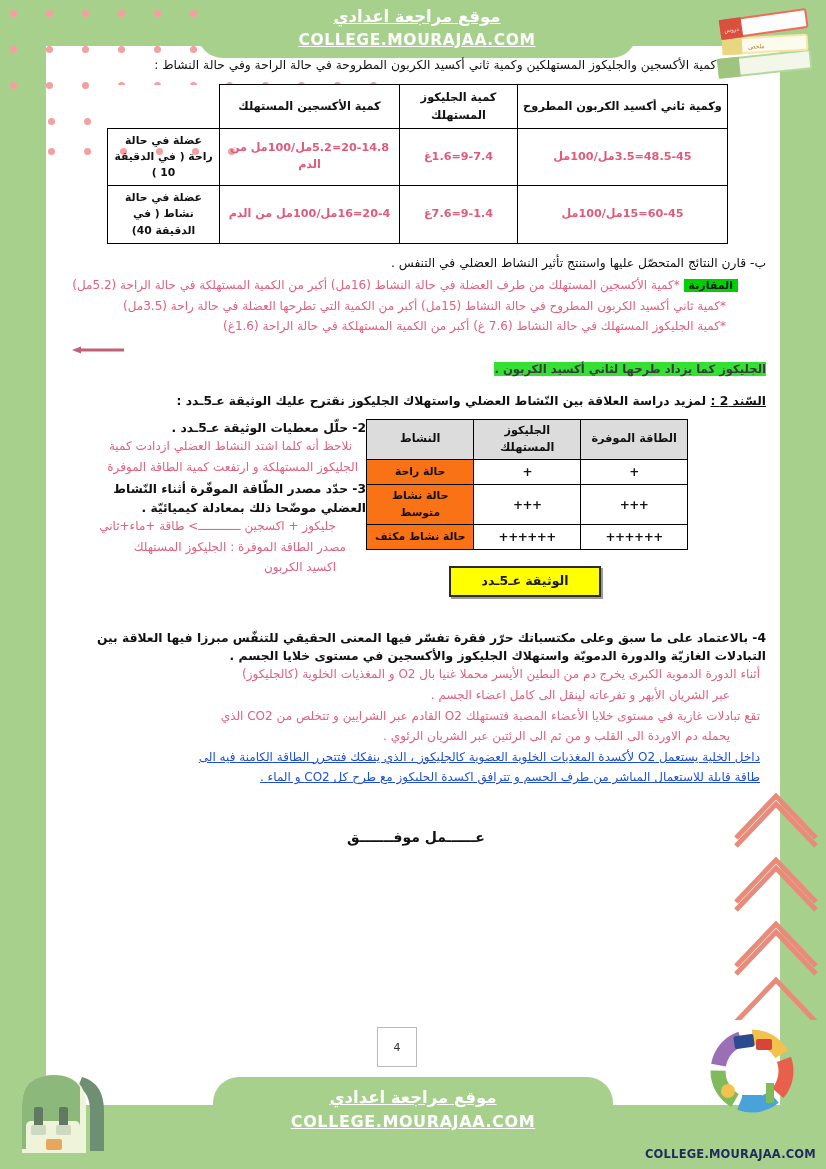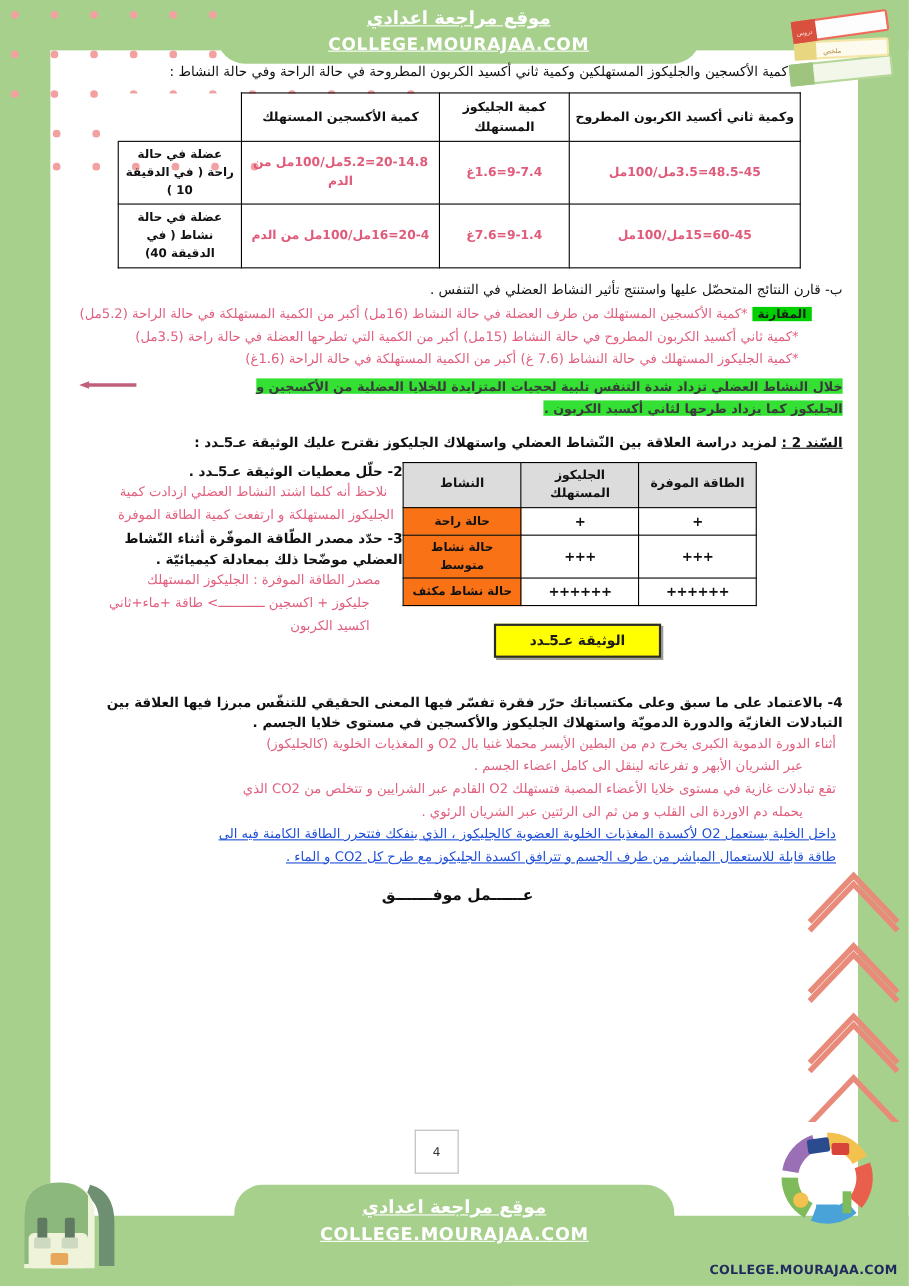--- a/index.html
+++ b/index.html
@@ -239,21 +239,21 @@
 
   .q-num { font-weight: bold; font-size: 12.3px; }
 
   .bottom-block { margin-top: 32px; }
   .ans-underline {
     text-decoration: underline;
     color: #1d4ed8;
   }
 
   .good-luck {
-    margin-top: 16px;
+    margin-top: 40px;
     text-align: center;
     font-size: 14px;
     font-weight: bold;
     letter-spacing: 1px;
     direction: rtl;
   }
 
   .page-number {
     position: absolute;
     left: 377px; top: 1027px;
@@ -445,40 +445,40 @@
   </div>
   <div class="ans" style="padding-right:40px">*كمية ثاني أكسيد الكربون المطروح في حالة النشاط (15مل) أكبر من الكمية التي تطرحها العضلة في حالة راحة (3.5مل)</div>
   <div class="ans" style="padding-right:40px">*كمية الجليكوز المستهلك في حالة النشاط (7.6 غ) أكبر من الكمية المستهلكة في حالة الراحة (1.6غ)</div>
 
   <div class="concl-wrap">
     <svg class="arrow-left" viewBox="0 0 54 8">
       <line x1="52" y1="4" x2="8" y2="4" stroke="#c0607a" stroke-width="3"></line>
       <polygon points="0,4 9,0.5 9,7.5" fill="#c0607a"></polygon>
     </svg>
     <div style="text-align:right">
-      <span class="concl-line">خلال النشاط العضلي تزداد شدة التنفس تلبية لحجيات المتزايدة للخلايا العضلية من الأكسجين و</span><br>
+      <br>
       <span class="concl-line">الجليكوز كما يزداد طرحها لثاني أكسيد الكربون .</span>
     </div>
   </div>
 
   <div class="sanad">
     <span class="lbl">السّند 2 :</span>
     <span>لمزيد دراسة العلاقة بين النّشاط العضلي واستهلاك الجليكوز نقترح عليك الوثيقة عـ5ـدد :</span>
   </div>
 
   <div class="two-col">
 
     <div class="col-right">
       <div class="q-num">2-  حلّل معطيات الوثيقة عـ5ـدد .</div>
       <div class="ans" style="padding-right:14px">نلاحظ أنه كلما اشتد النشاط العضلي ازدادت كمية</div>
       <div class="ans" style="padding-right:8px">الجليكوز المستهلكة و ارتفعت كمية الطاقة الموفرة</div>
 
       <div class="q-num" style="margin-top:4px">3-  حدّد مصدر الطّاقة الموفّرة أثناء النّشاط العضلي موضّحا ذلك بمعادلة كيميائيّة .</div>
+      <div class="ans" style="padding-right:30px">جليكوز + اكسجين ــــــــــــ&gt; طاقة +ماء+ثاني</div>
       <div class="ans" style="padding-right:20px">مصدر الطاقة الموفرة : الجليكوز المستهلك</div>
-      <div class="ans" style="padding-right:30px">جليكوز + اكسجين ــــــــــــ&gt; طاقة +ماء+ثاني</div>
       <div class="ans" style="padding-right:30px">اكسيد الكربون</div>
     </div>
 
     <div class="col-left">
       <table class="doc-table">
         <thead>
           <tr>
             <th class="dt-c1">الطاقة الموفرة</th>
             <th class="dt-c2">الجليكوز المستهلك</th>
             <th class="dt-c3">النشاط</th>

